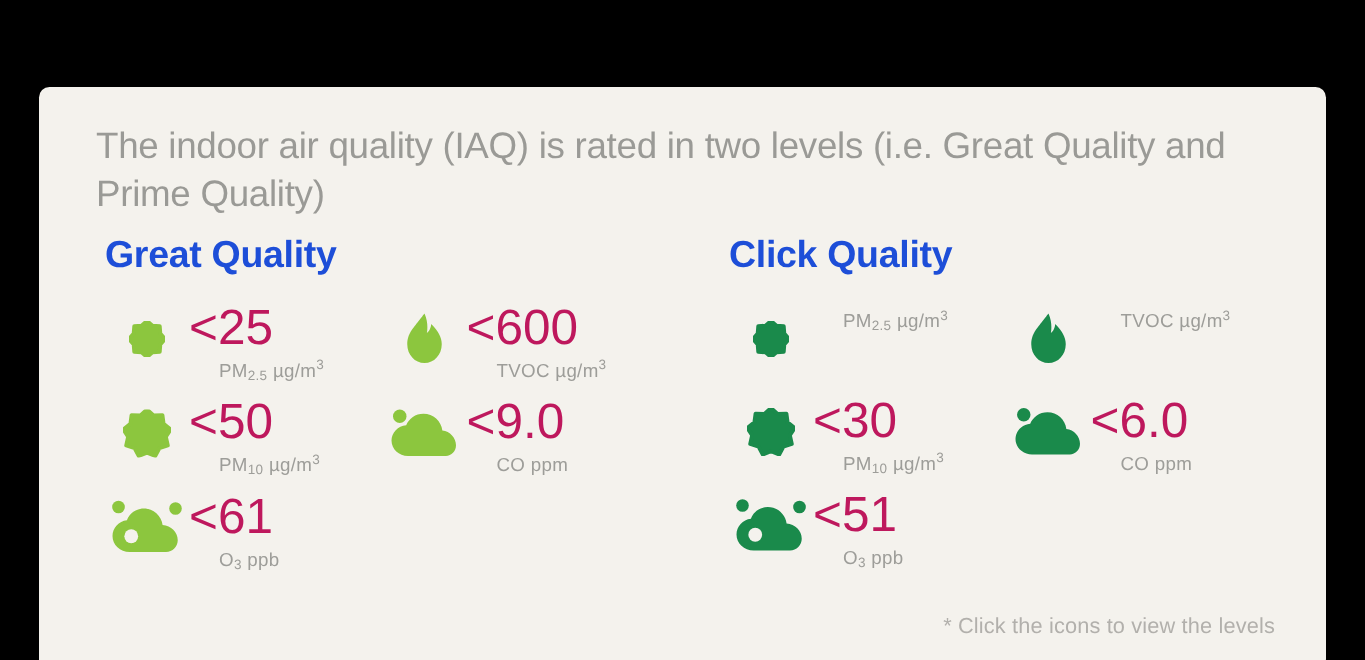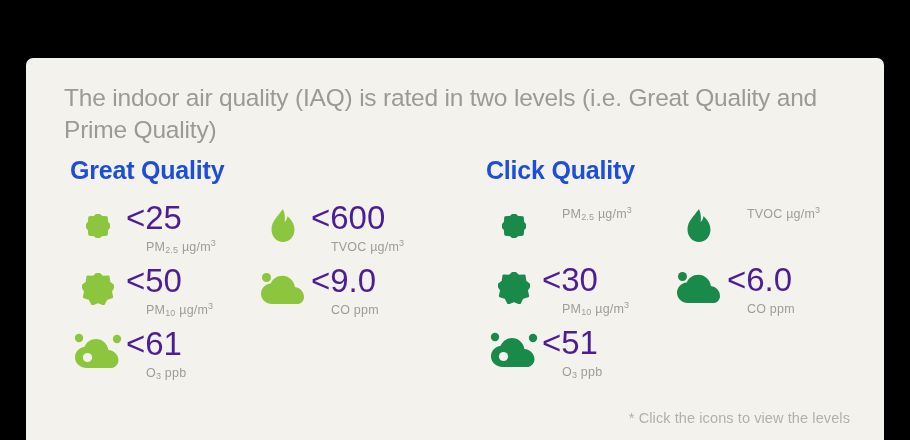--- a/index.html
+++ b/index.html
@@ -90,21 +90,21 @@
     flex: 0 0 56px;
     cursor: pointer;
   }
   .icon-wrap svg { display: block; }
 
   .metric-text {
     padding-top: 2px;
   }
   .value {
     font-size: 33px;
-    color: #4c1d95;
+    color: #be185d;
     line-height: 1;
     font-weight: 400;
     letter-spacing: 0px;
     white-space: nowrap;
   }
   .unit {
     font-size: 12.5px;
     color: #9d9d99;
     margin-top: 6px;
     padding-left: 20px;

